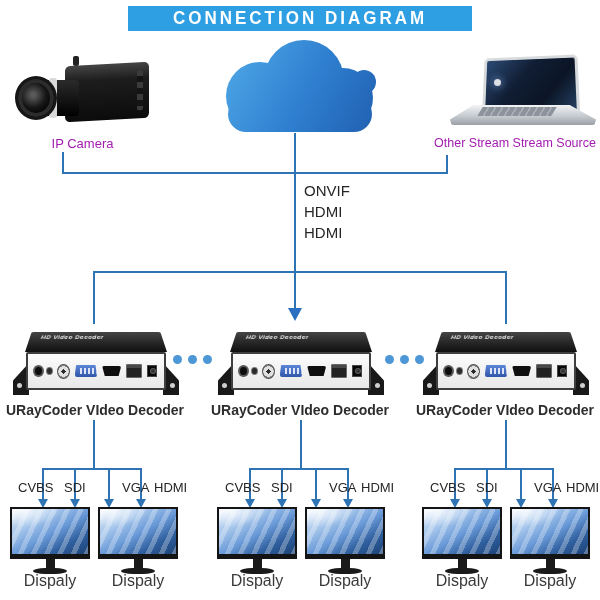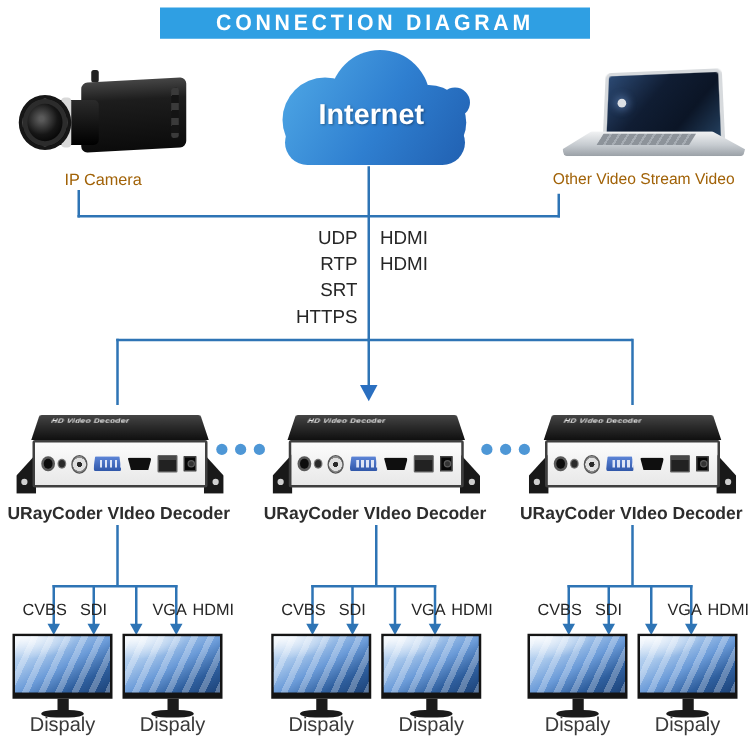--- a/index.html
+++ b/index.html
@@ -48,21 +48,21 @@
   .lap-logo { position:absolute; left:44px; top:24px; width:7px; height:7px; border-radius:50%;
               background:rgba(255,255,255,.85); box-shadow:0 0 6px 3px rgba(120,160,220,.35); }
   .lap-base { position:absolute; left:0px; top:50px; width:146px; height:20px;
               background:linear-gradient(180deg,#f2f3f4,#c6cbd0 55%,#9aa0a6);
               clip-path:polygon(16% 0,82% 0,100% 72%,99% 100%,1% 100%,0 72%); border-radius:4px; }
   .lap-kb { position:absolute; left:30px; top:52px; width:74px; height:9px;
               background:repeating-linear-gradient(90deg,#8d939a 0 5px,#a7adb4 5px 7px);
               transform:skewX(-32deg); }
 
   
-  .src-label { position:absolute; color:#a16207; font-size:13px; }
+  .src-label { position:absolute; color:#a21caf; font-size:13px; }
   .lbl-camera { left:0px; top:136px; width:165px; text-align:center; }
   .lbl-laptop { left:430px; top:136px; width:170px; text-align:center; font-size:12.5px; }
 
   
   .proto-col { position:absolute; top:182px; display:flex; flex-direction:column; gap:4px;
                font-size:15px; color:#262626; }
   .proto-left  { left:160px; width:126px; text-align:right; }
   .proto-right { left:304px; width:140px; text-align:left; }
   .proto-col div { height:17px; line-height:17px; }
 
@@ -156,43 +156,37 @@
           <stop offset="0.55" stop-color="#2f7fd0"></stop>
           <stop offset="1" stop-color="#1f5cad"></stop>
         </linearGradient>
       </defs>
       <circle cx="48" cy="56" r="34" fill="url(#cg)"></circle>
       <circle cx="92" cy="40" r="40" fill="url(#cg)"></circle>
       <circle cx="131" cy="58" r="30" fill="url(#cg)"></circle>
       <circle cx="152" cy="42" r="12" fill="url(#cg)"></circle>
       <rect x="16" y="56" width="144" height="36" rx="18" fill="url(#cg)"></rect>
     </svg>
-    <div class="cloud-label">Internet</div>
   </div>
 
   <div class="laptop">
     <div class="lap-screen"></div>
     <div class="lap-logo"></div>
     <div class="lap-base"></div>
     <div class="lap-kb"></div>
   </div>
-  <div class="src-label lbl-laptop">Other Video Stream Video</div>
+  <div class="src-label lbl-laptop">Other Stream Stream Source</div>
 
   <div class="vline" style="left:62px; top:152px; height:22px;"></div>
   <div class="vline" style="left:446px; top:155px; height:19px;"></div>
   <div class="hline" style="left:62px; top:172px; width:386px;"></div>
   <div class="vline" style="left:294px; top:133px; height:140px;"></div>
 
-  <div class="proto-col proto-left">
-    <div>UDP</div>
-    <div>RTP</div>
-    <div>SRT</div>
-    <div>HTTPS</div>
-  </div>
   <div class="proto-col proto-right">
+    <div>ONVIF</div>
     <div>HDMI</div>
     <div>HDMI</div>
   </div>
 
   <div class="hline" style="left:93px; top:271px; width:413px;"></div>
   <div class="vline" style="left:93px; top:271px; height:53px;"></div>
   <div class="vline" style="left:505px; top:271px; height:53px;"></div>
   <div class="vline" style="left:294px; top:271px; height:38px;"></div>
   <div class="arrow-head big-arrow"></div>
 

